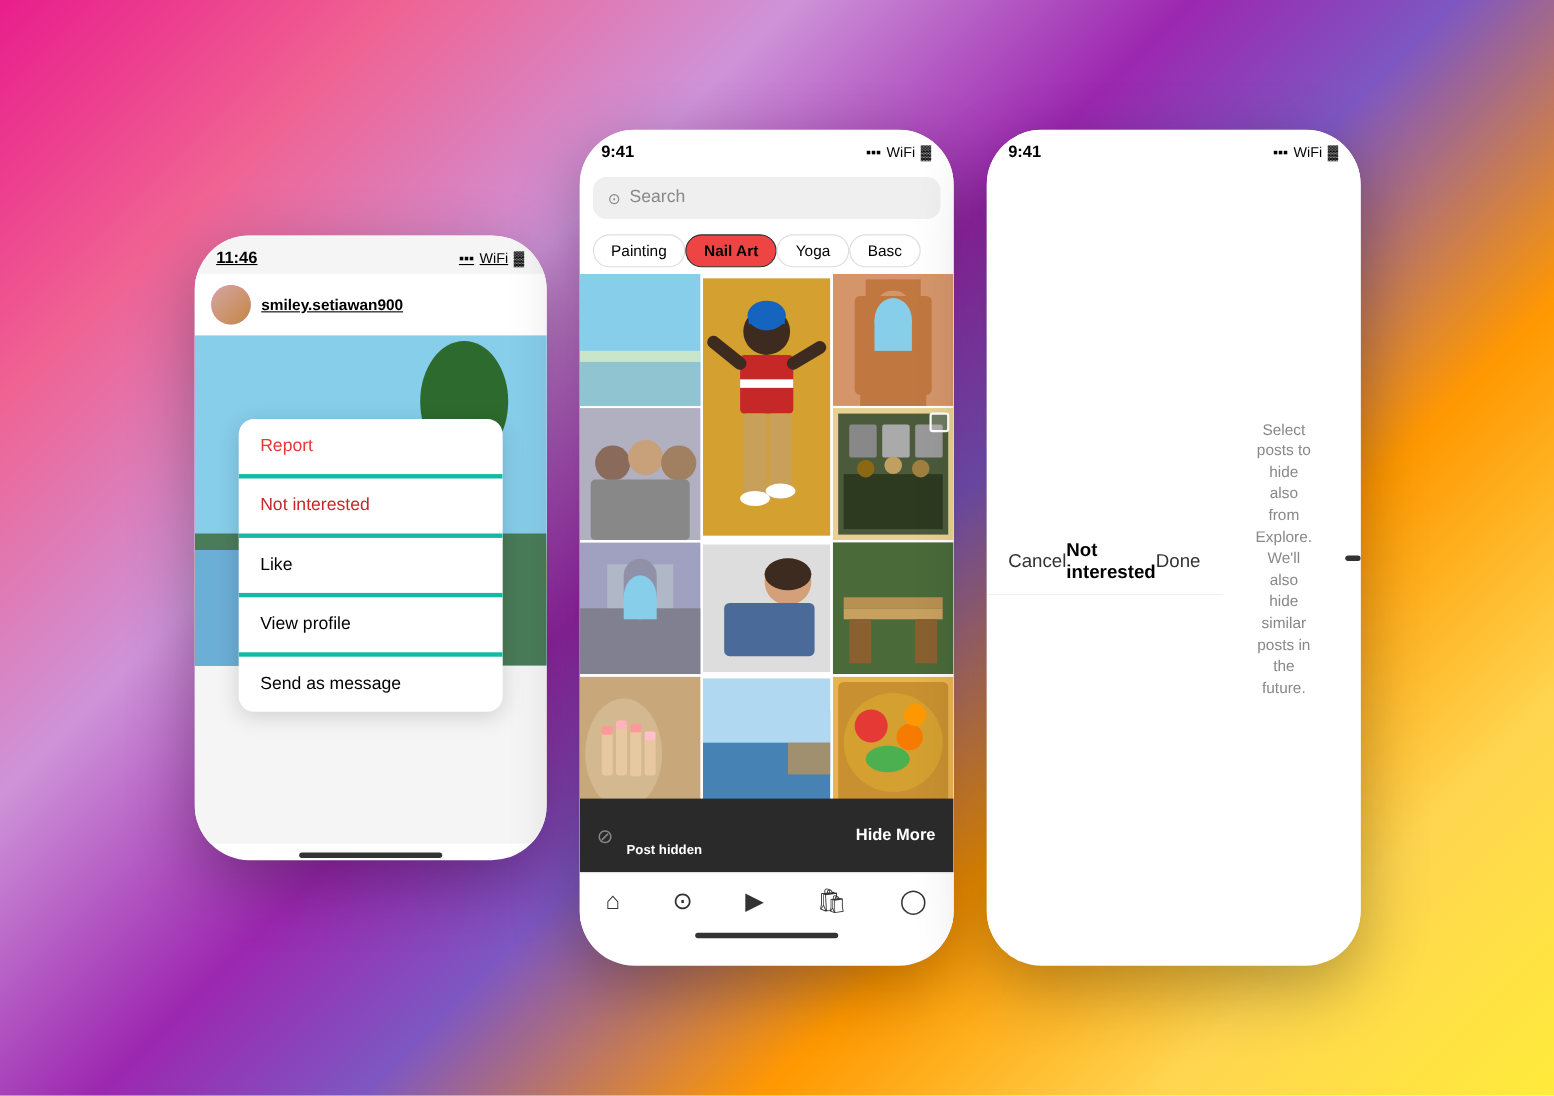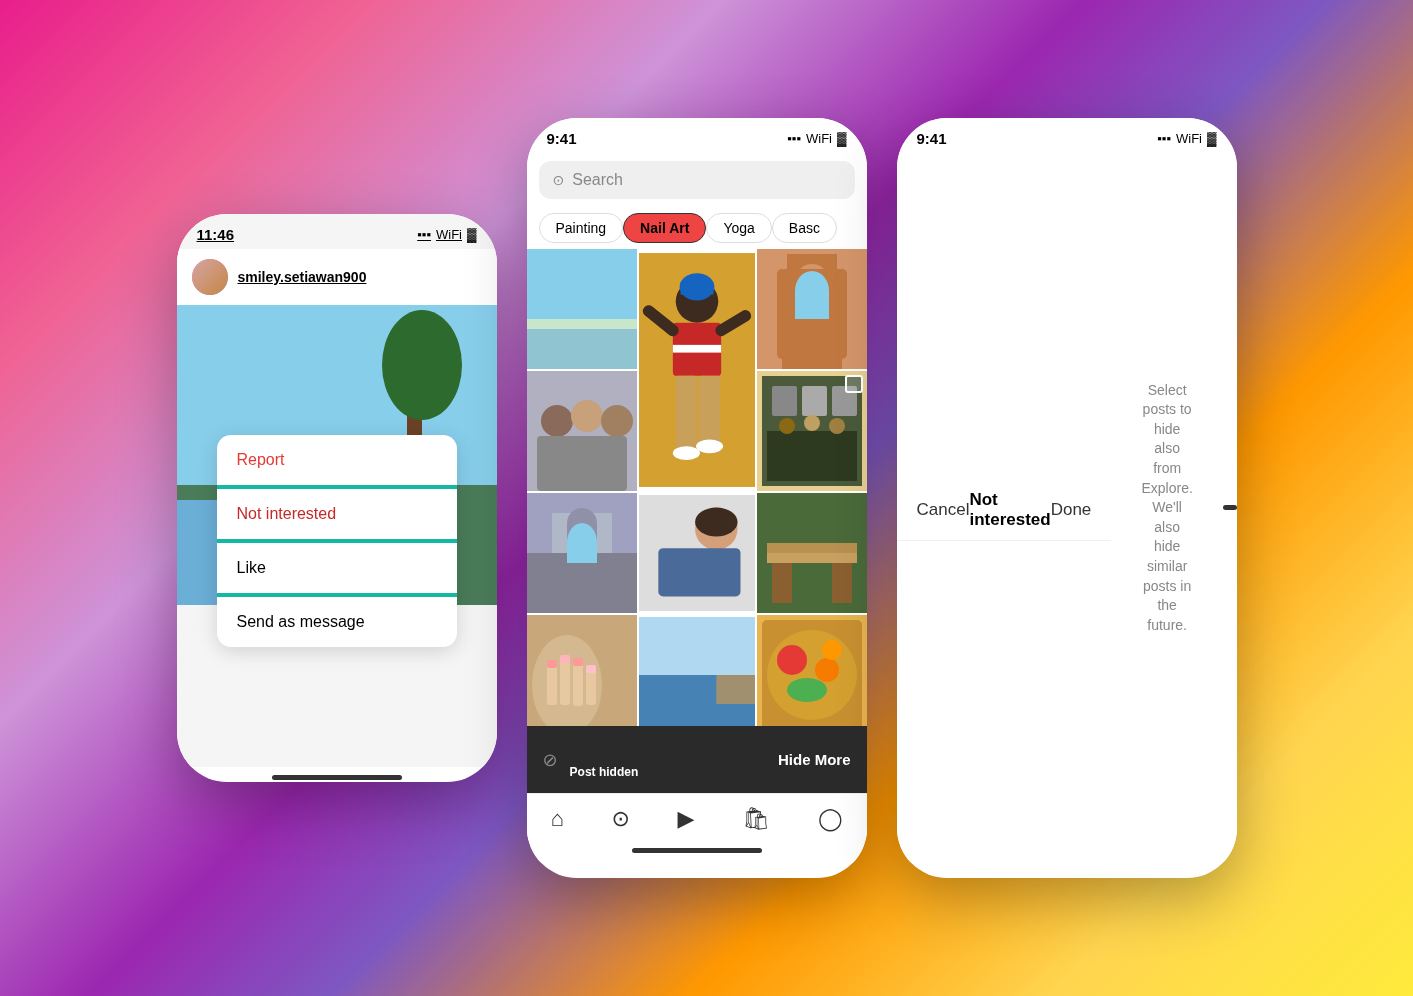--- a/index.html
+++ b/index.html
@@ -366,20 +366,23 @@
       <div class="menu-item red">
         <span>Report</span>
       </div>
       <div class="menu-item dark-red">
         <span>Not interested</span>
       </div>
       <div class="menu-item">
         <span>Like</span>
       </div>
       <div class="menu-item">
+        <span>View profile</span>
+      </div>
+      <div class="menu-item">
         <span>Send as message</span>
       </div>
     </div>
   </div>
 
   <div class="home-indicator"></div>
 </div>
 
 <div class="phone phone-2">
   <div class="status-bar white-bg">

